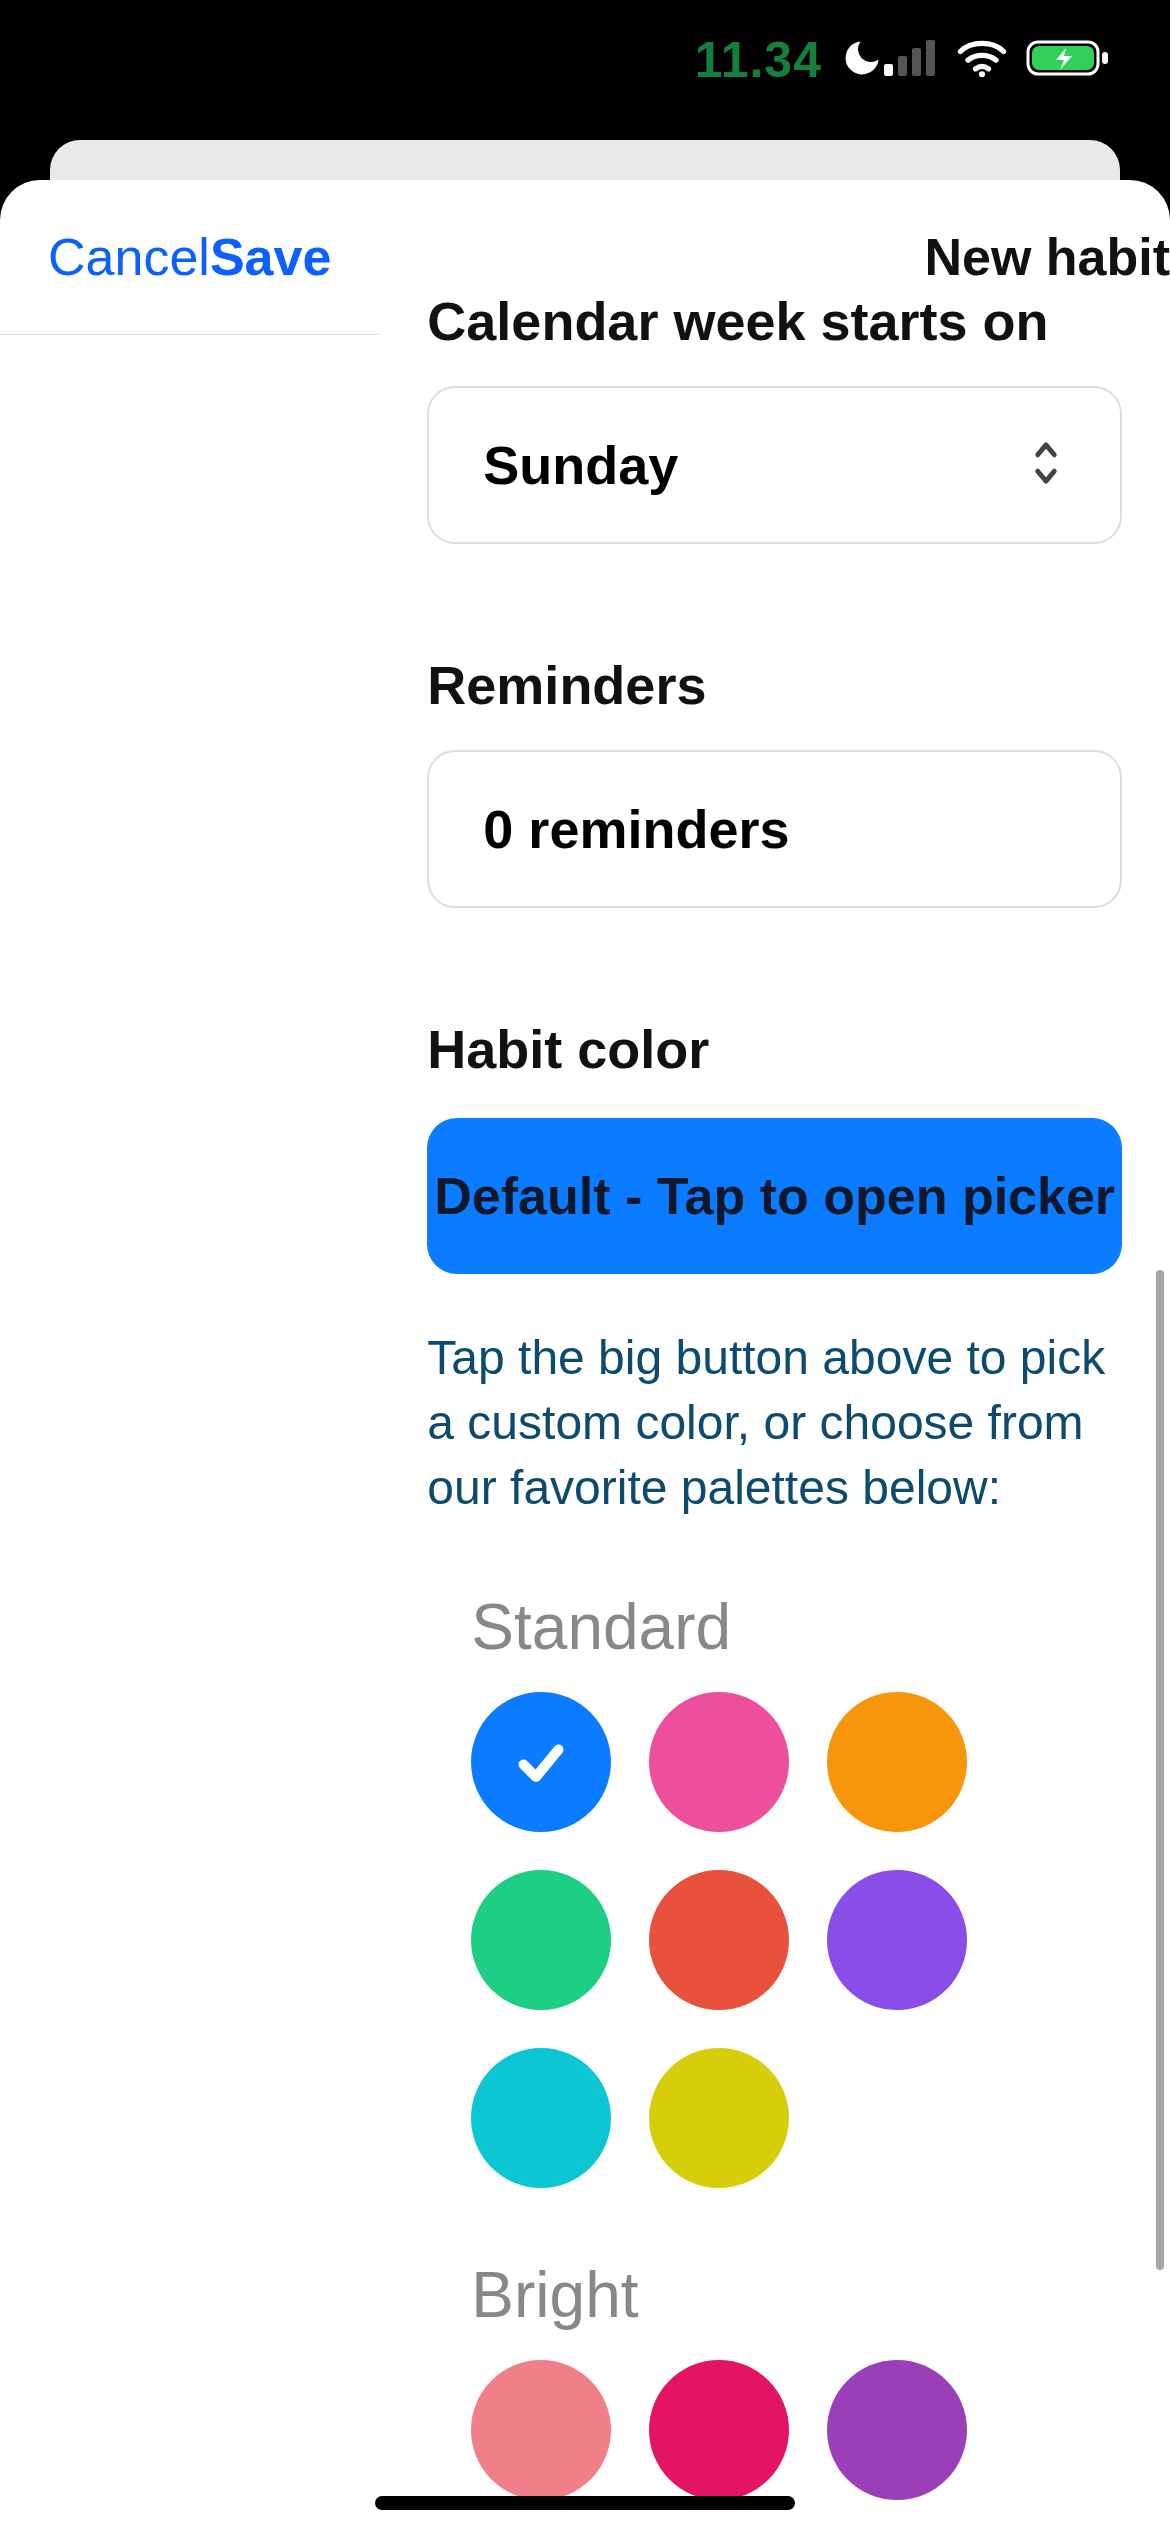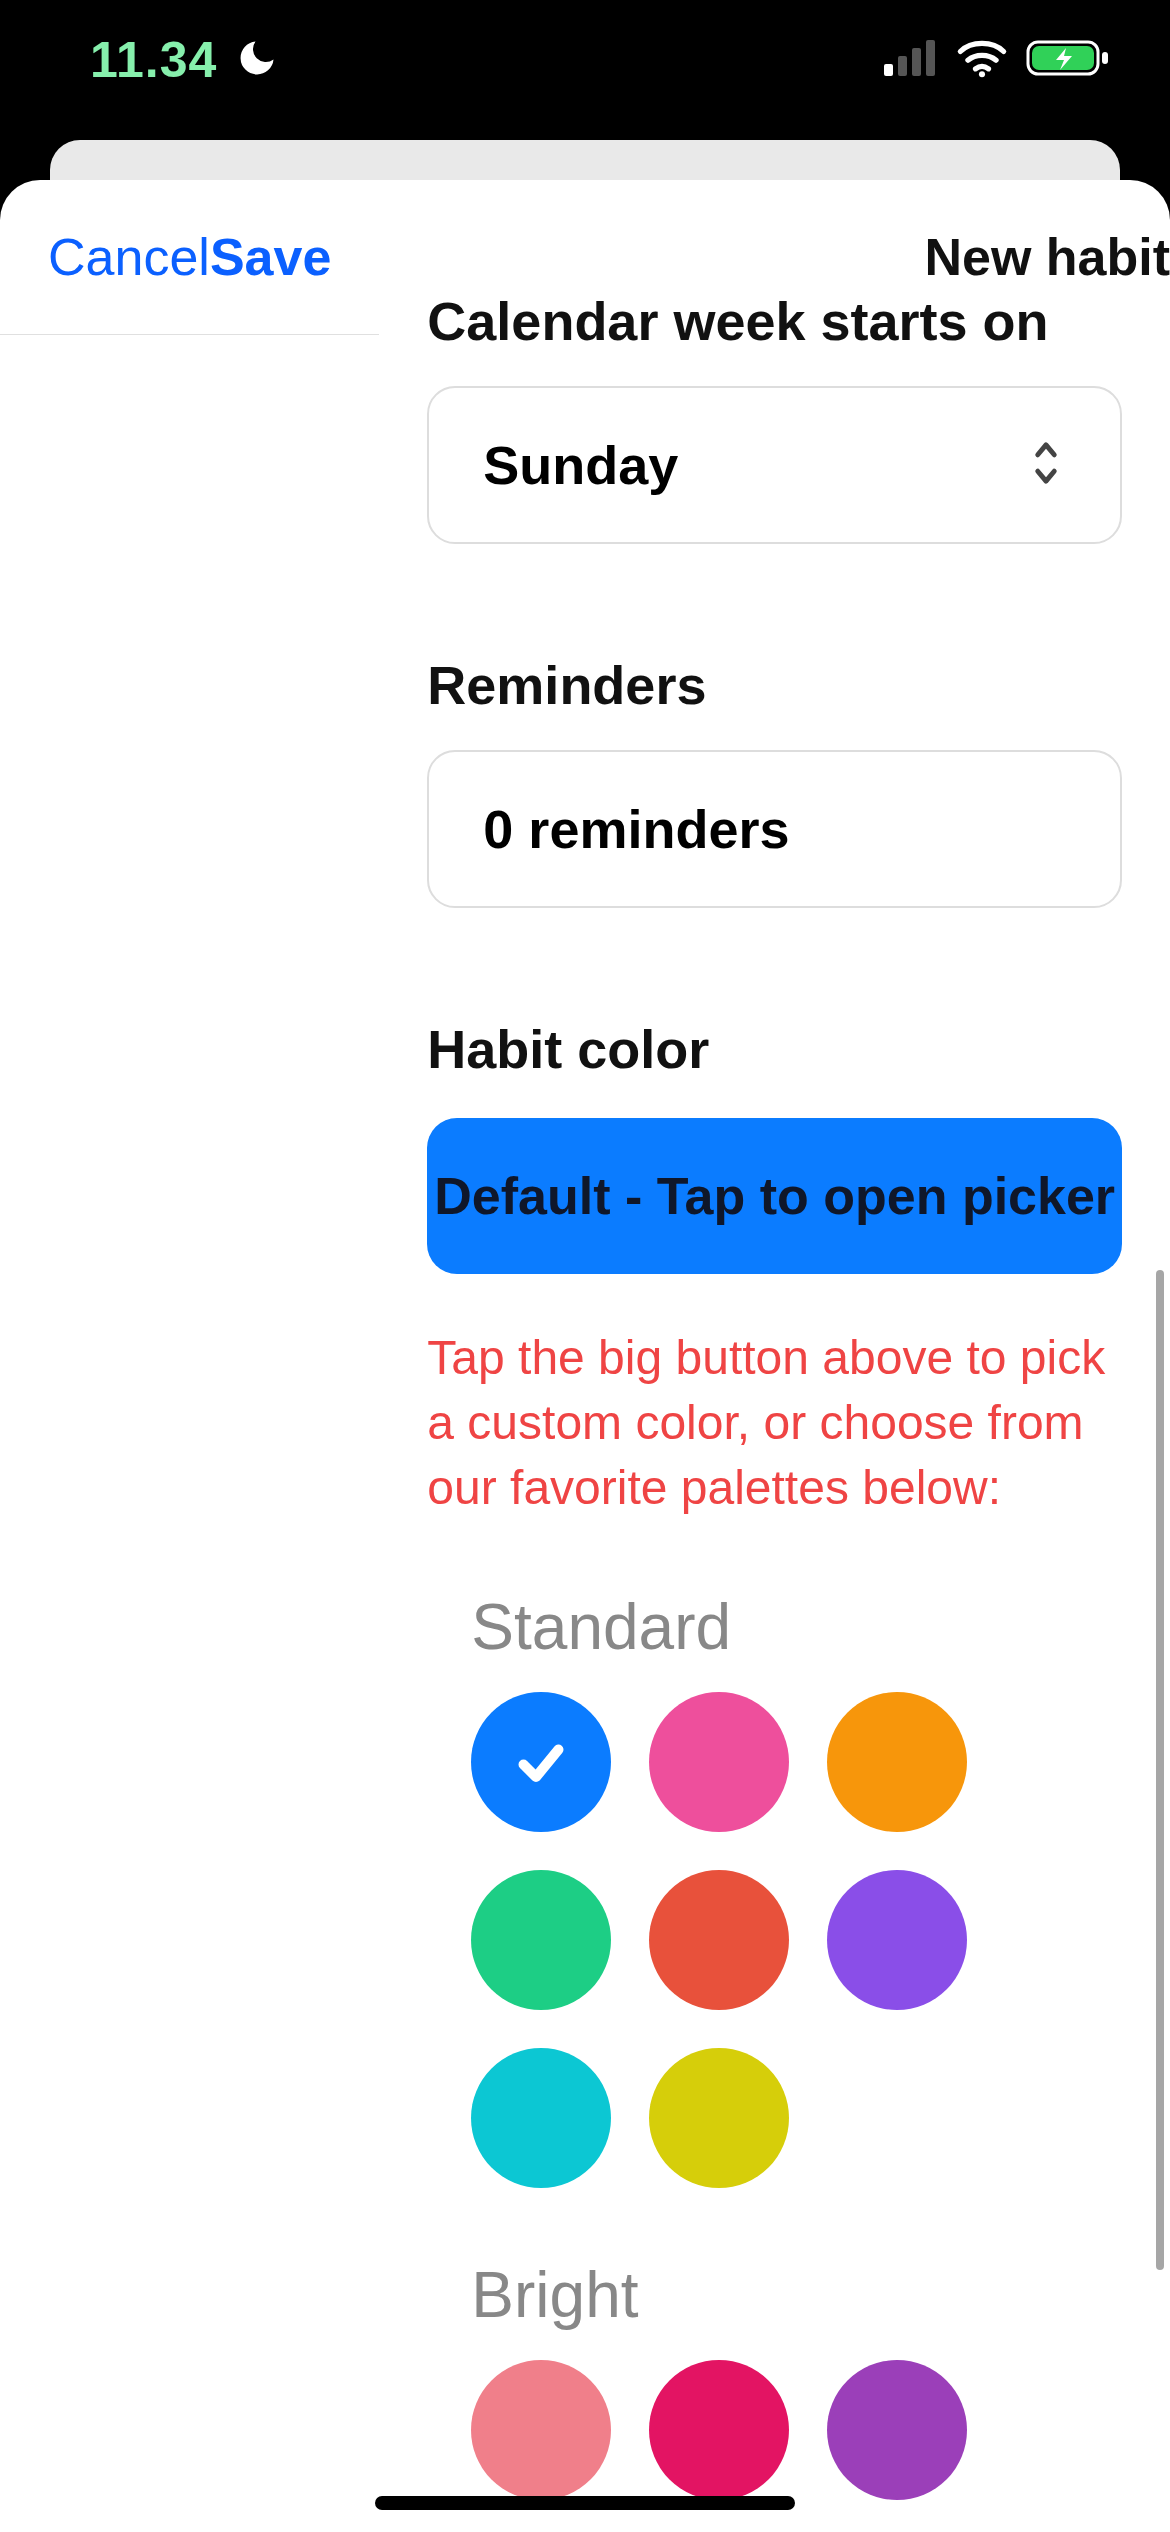--- a/index.html
+++ b/index.html
@@ -2,24 +2,24 @@
 <html><head>
   <meta charset="utf-8">
   <style>
     * { margin: 0; padding: 0; box-sizing: border-box; }
     html, body { width: 1170px; height: 2532px; font-family: -apple-system, BlinkMacSystemFont, "Segoe UI", Helvetica, Arial, sans-serif; background: #000; overflow: hidden; }
 
     
     .status-bar {
       height: 140px;
       background: #000;
-      color: #86efac;
-      display: flex;
-      align-items: center;
-      justify-content: space-between;
+      color: #15803d;
+      display: flex;
+      align-items: center;
+      justify-content: flex-end;
       padding: 0 60px 20px 90px;
     }
     .status-left { display: flex; align-items: center; gap: 18px; }
     .status-time { font-size: 50px; font-weight: 600; letter-spacing: 1px; }
     .status-right { display: flex; align-items: center; gap: 18px; }
 
     
     .backdrop-card {
       position: absolute;
       top: 140px;
@@ -98,21 +98,21 @@
       font-size: 52px;
       font-weight: 700;
       border: none;
       border-radius: 30px;
       padding: 48px 0;
       cursor: pointer;
     }
 
     .hint-text {
       font-size: 48px;
-      color: #ef4444;
+      color: #0c4a6e;
       line-height: 1.35;
       margin-top: 52px;
     }
 
     
     .palette-block { margin-top: 70px; padding: 0 44px; }
     .palette-title { font-size: 64px; color: #888; margin-bottom: 28px; }
     .swatch-row { display: flex; flex-wrap: wrap; gap: 38px; }
     .swatch {
       width: 140px;

